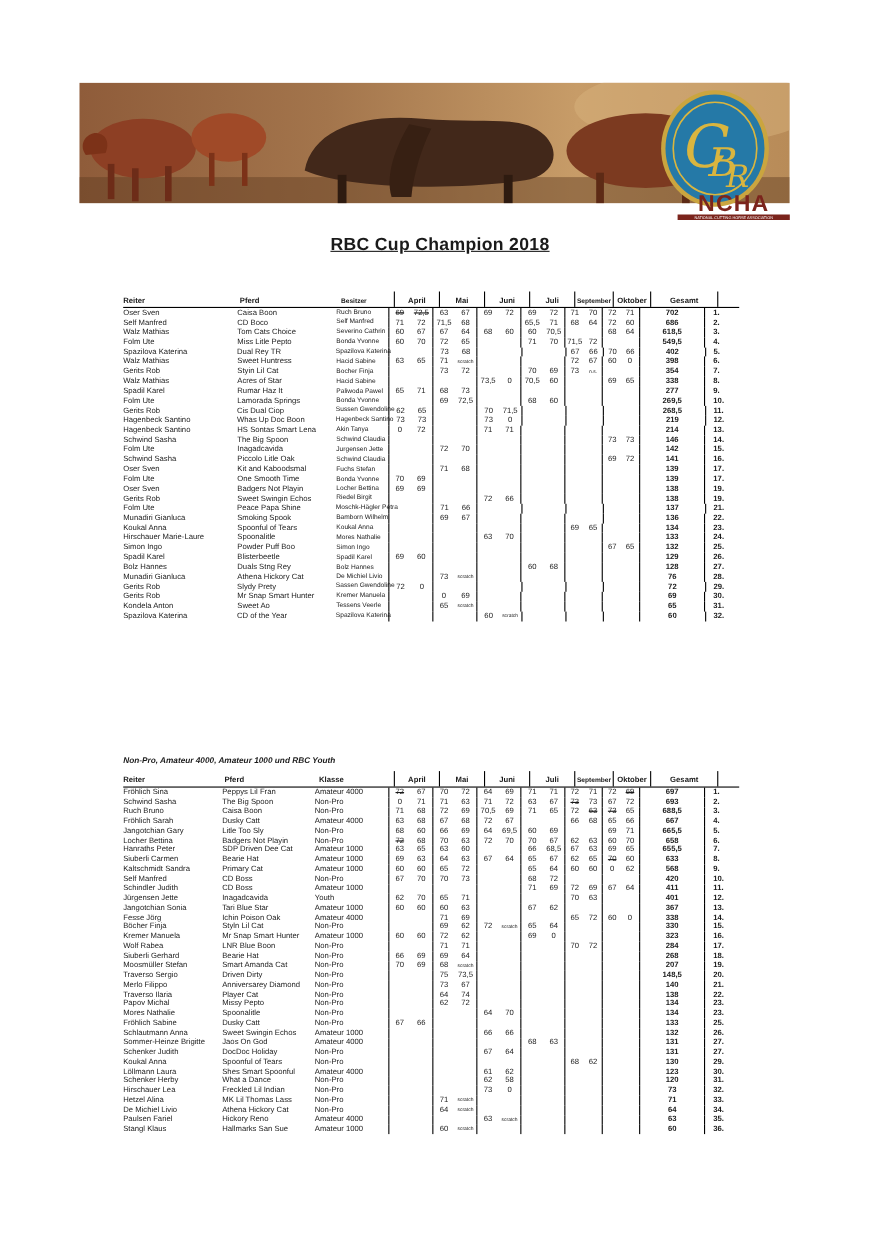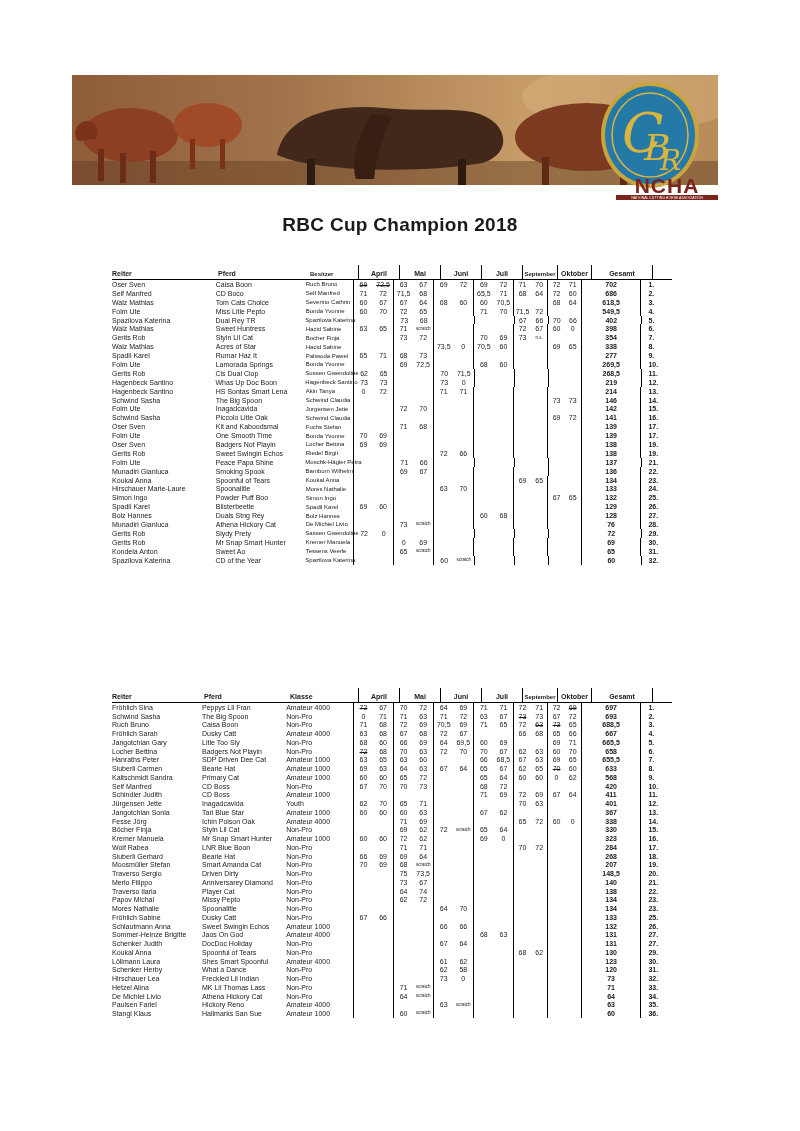--- a/index.html
+++ b/index.html
@@ -5,22 +5,22 @@
   html,body{margin:0;padding:0;background:#e8e8e8;}
   .page{position:relative;width:800px;height:1131px;background:#ffffff;overflow:hidden;
         font-family:"Liberation Sans",sans-serif;color:#1a1a1a;margin:0 auto;}
   .banner{position:absolute;left:72px;top:75px;width:646px;height:110px;overflow:hidden;}
   .banner svg{display:block;width:100%;height:100%;}
   .cbr{position:absolute;left:598px;top:76px;width:104px;height:114px;}
   .ncha{position:absolute;left:616px;top:176px;width:102px;}
   .ncha-word{font-size:21px;font-weight:bold;color:#7b241c;letter-spacing:1px;line-height:19px;text-align:center;}
   .ncha-bar{background:#7b241c;height:5px;display:flex;align-items:center;justify-content:center;
             color:#fff;font-size:3.5px;white-space:nowrap;overflow:hidden;}
-  .title{position:absolute;left:0;top:214px;width:100%;text-align:center;font-size:19px;
-         font-weight:bold;letter-spacing:.3px;}
+  .title{position:absolute;left:0;top:214px;width:100%;text-align:center;font-size:16px;
+         font-weight:bold;text-decoration:underline;letter-spacing:.3px;}
   .tbl{position:absolute;left:112px;width:560px;font-size:7px;line-height:1;}
   #open{top:265px;}
   #nonpro{top:688px;}
   .sec{position:relative;font-style:italic;font-weight:bold;font-size:7.5px;height:13px;}
   .rlab{position:absolute;top:0;font-size:6.5px;font-style:italic;font-weight:bold;}
   .r2{left:444px;} .r1{left:468px;}
   .thead{display:flex;border-bottom:1px solid #000;height:14px;font-weight:bold;}
   .thead span{display:flex;align-items:flex-end;padding-bottom:2px;white-space:nowrap;}
   .mh{justify-content:center;}
   .w40{width:40px;} .w34{width:34px;font-size:6px;} .w33{width:33px;}
@@ -718,20 +718,23 @@
           <span class="sc w17"></span>
           <span class="sc w165 bl"></span>
           <span class="sc w165"></span>
           <span class="g">60</span>
           <span class="rank">32.</span>
         </div>
       </div>
   </div>
 
   <div class="tbl" id="nonpro">
+    <div class="sec">
+      <span>Non-Pro, Amateur 4000, Amateur 1000 und RBC Youth</span>
+    </div>
     <div class="thead">
       <span class="c-reiter2">Reiter</span>
       <span class="c-pferd2">Pferd</span>
       <span class="c-klasse">Klasse</span>
       <span class="mh w40 bl">April</span>
       <span class="mh w40 bl">Mai</span>
       <span class="mh w40 bl">Juni</span>
       <span class="mh w40 bl">Juli</span>
       <span class="mh w34 bl">September</span>
       <span class="mh w33 bl">Oktober</span>

